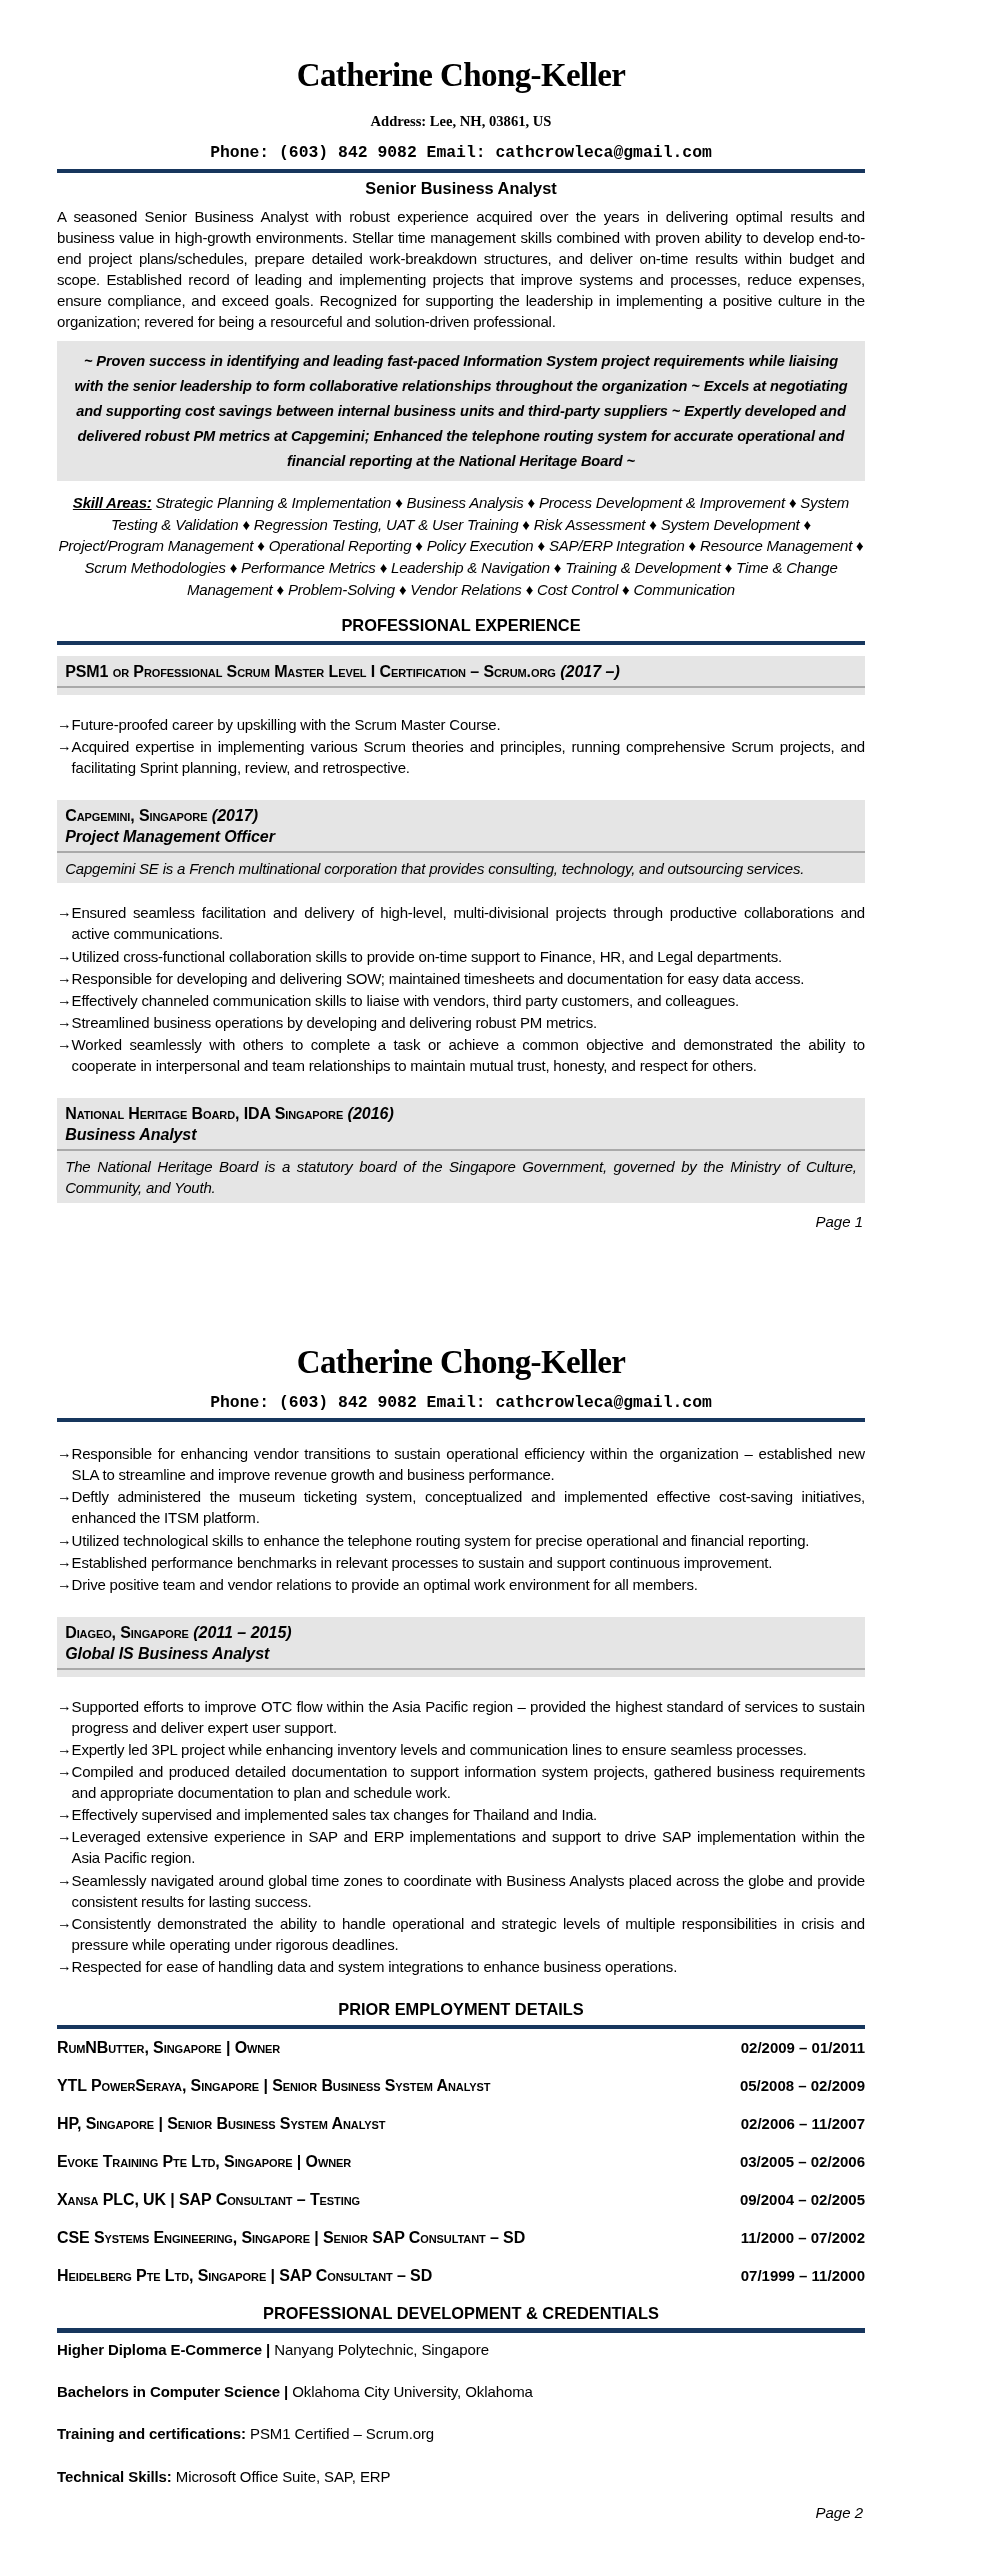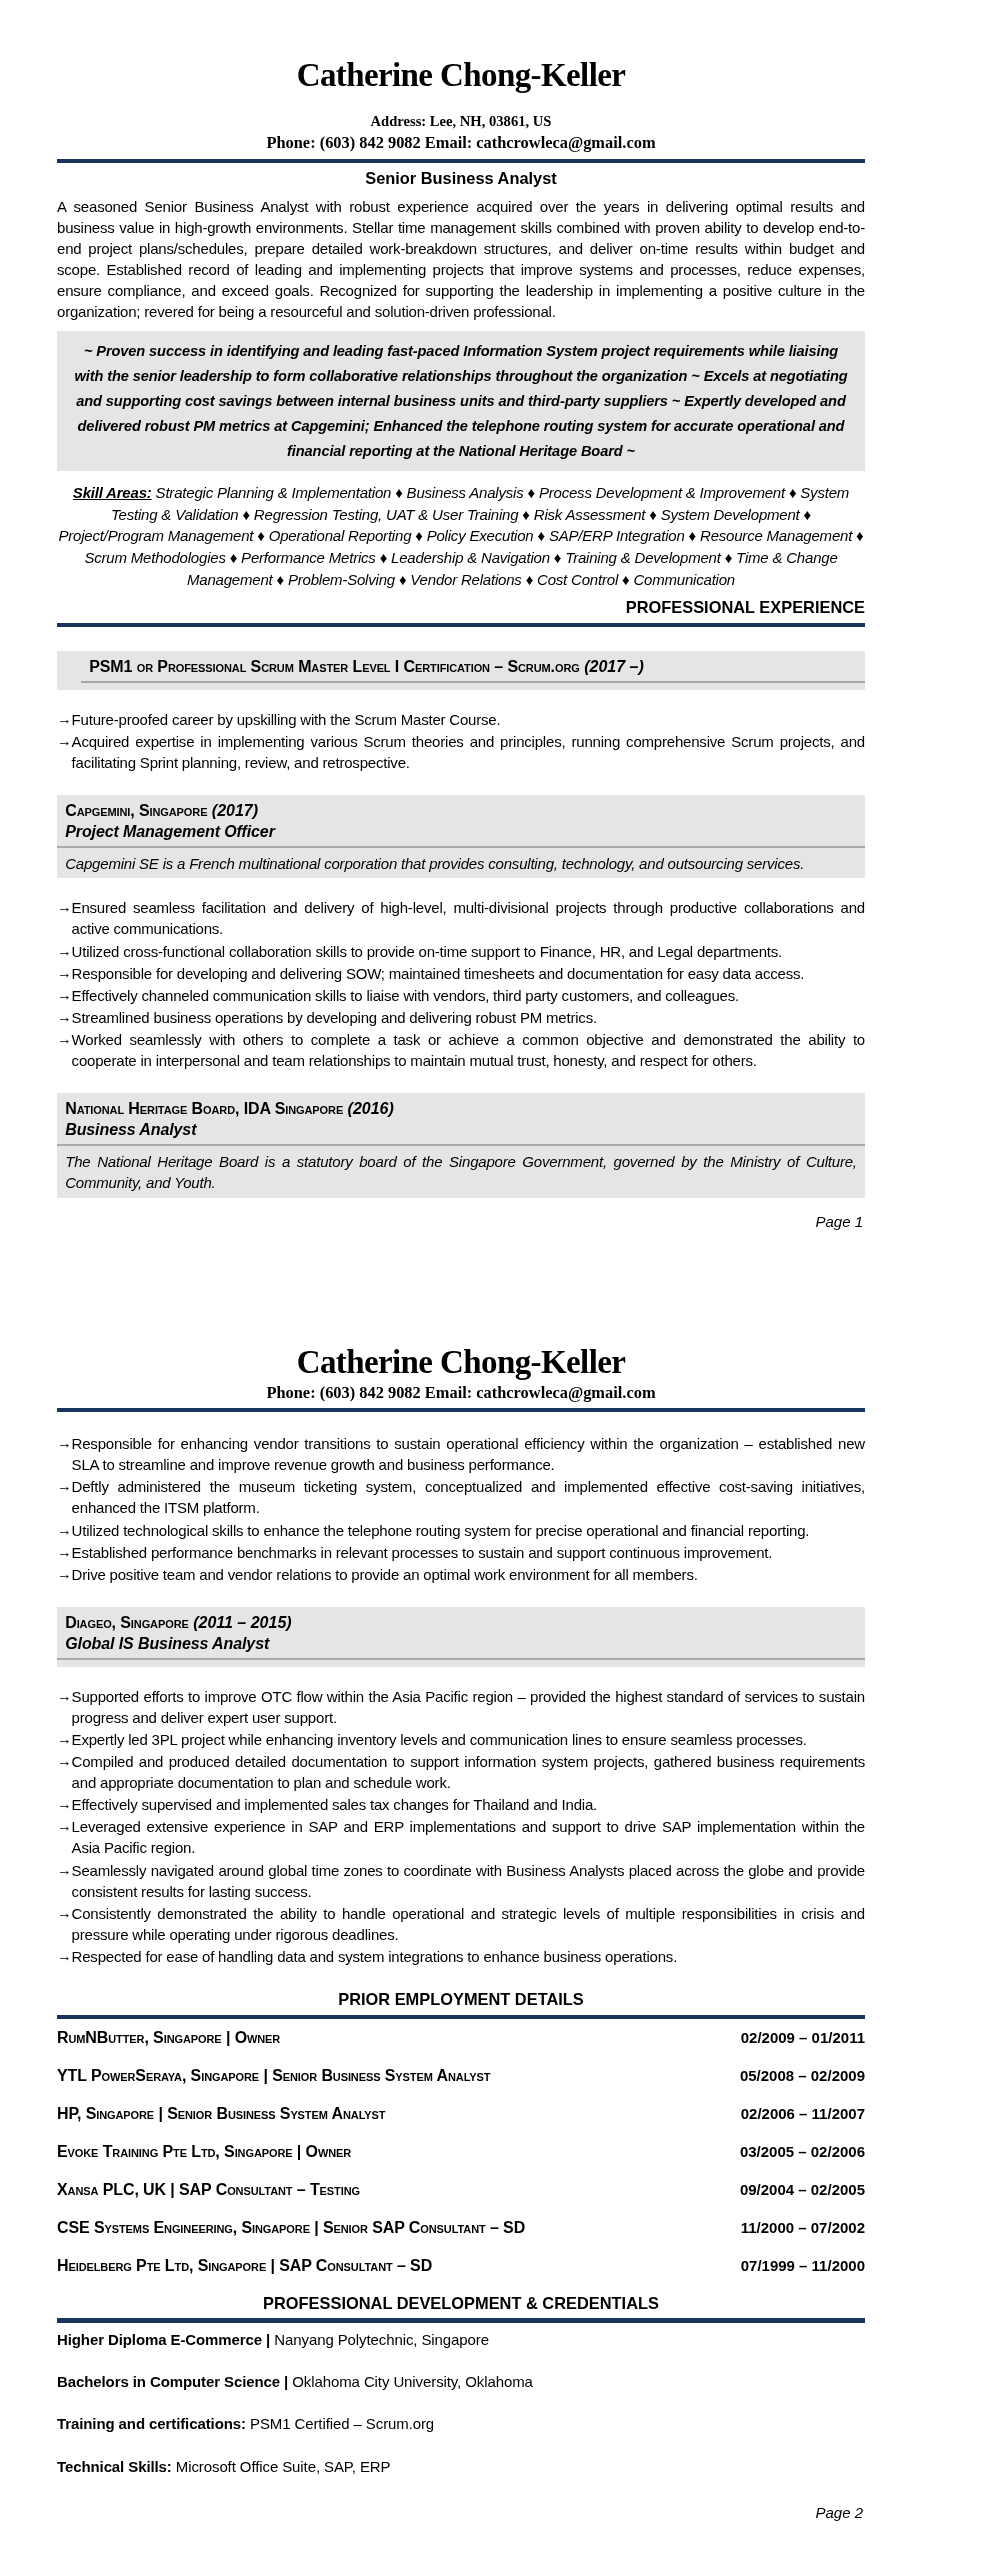--- a/index.html
+++ b/index.html
@@ -24,21 +24,21 @@
     font-family:"Liberation Serif",serif;font-weight:bold;
     font-size:33px;line-height:1.02;text-align:center;letter-spacing:-0.6px;
   }
   .p1-name{padding-top:59px;}
   .p2-name{padding-top:87px;}
   .contact{
     font-family:"Liberation Serif",serif;font-weight:bold;
     text-align:center;
   }
   .address{font-size:14.6px;line-height:17.6px;margin-top:20px;}
-  .phone{font-size:16.4px;line-height:19px;margin-top:3px;}
+  .phone{font-size:16.4px;line-height:19px;margin-top:13px;font-family:Liberation Mono, monospace;}
   .rule{height:4.1px;background:var(--navy);margin-top:6.4px;}
   .headline{font-size:16.4px;line-height:19px;font-weight:bold;text-align:center;margin-top:6.4px;}
 
   
   .summary{
     margin-top:7.6px;font-size:15px;line-height:21px;
     text-align:justify;letter-spacing:-0.2px;
   }
   .quote{
     margin-top:9.4px;background:var(--banner);
@@ -87,21 +87,21 @@
   .cred-row{font-size:15px;line-height:19px;margin-bottom:23.4px;letter-spacing:-0.1px;}
   .cred-label{font-weight:bold;}
 
   
   .page-footer{
     position:absolute;right:59px;font-style:italic;font-size:15px;line-height:18px;
   }
   .footer-1{bottom:28px;margin-top:16px;}
   .footer-2{bottom:54px;}
 
-  .mt-sec{margin-top:8px;text-align:right;}
+  .mt-sec{margin-top:16px;}
   .mt-banner{margin-top:22px;}
 </style>
 </head>
 <body>
 
 <div class="page page1">
   <div class="inner">
     <div class="name p1-name">Catherine Chong-Keller</div>
     <div class="contact address">Address: Lee, NH, 03861, US</div>
     <div class="contact phone">Phone: (603) 842 9082 Email: cathcrowleca@gmail.com</div>
@@ -113,21 +113,21 @@
     <div class="quote">~ Proven success in identifying and leading fast-paced Information System project requirements while liaising with the senior leadership to form collaborative relationships throughout the organization ~ Excels at negotiating and supporting cost savings between internal business units and third-party suppliers ~ Expertly developed and delivered robust PM metrics at Capgemini; Enhanced the telephone routing system for accurate operational and financial reporting at the National Heritage Board ~</div>
 
     <div class="skills">
       <span class="skills-label">Skill Areas:</span>
       <span>Strategic Planning &amp; Implementation ♦ Business Analysis ♦ Process Development &amp; Improvement ♦ System Testing &amp; Validation ♦ Regression Testing, UAT &amp; User Training ♦ Risk Assessment ♦ System Development ♦ Project/Program Management ♦ Operational Reporting ♦ Policy Execution ♦ SAP/ERP Integration ♦ Resource Management ♦ Scrum Methodologies ♦ Performance Metrics ♦ Leadership &amp; Navigation ♦ Training &amp; Development ♦ Time &amp; Change Management ♦ Problem-Solving ♦ Vendor Relations ♦ Cost Control ♦ Communication</span>
     </div>
 
     <div class="sec-head mt-sec">PROFESSIONAL EXPERIENCE</div>
     <div class="sec-rule"></div>
 
-    <div class="xp-banner" style="margin-top:24px;padding-left:24px;">
+    <div class="xp-banner" style="margin-top:11px;">
       <div class="xp-head">
         <div class="xp-company-line">
           <span class="xp-company">PSM1 or Professional Scrum Master Level I Certification – Scrum.org</span>
           <span class="xp-dates">(2017 –)</span>
         </div>
       </div>
       <div class="xp-sep"></div>
       <div class="xp-pad"></div>
     </div>
     <div class="bullets">

